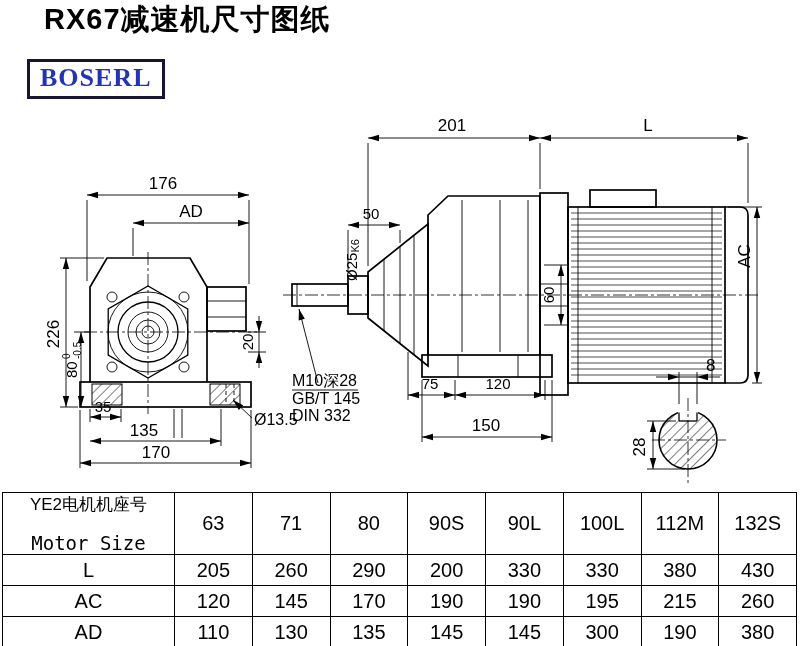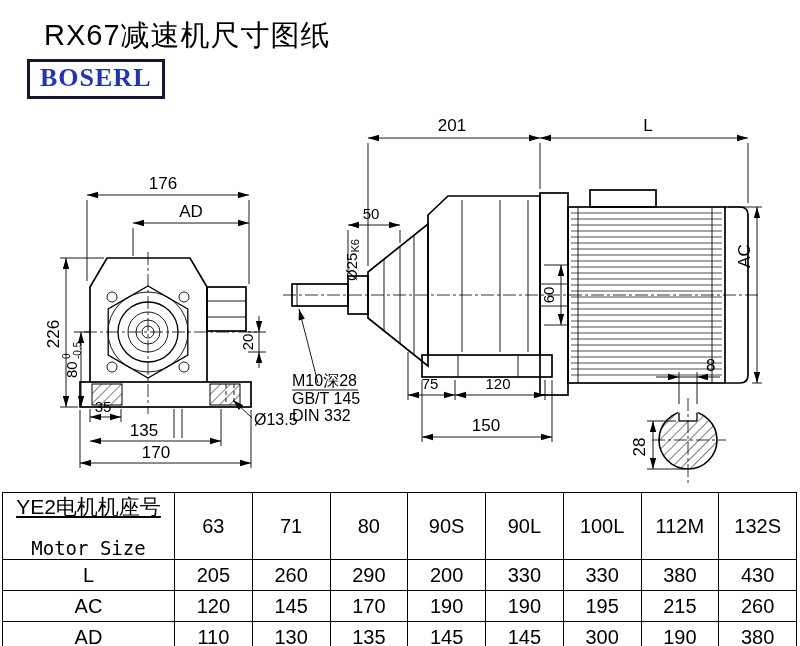--- a/index.html
+++ b/index.html
@@ -1,38 +1,38 @@
 <!DOCTYPE html>
 <html><head>
 <meta charset="utf-8">
 <style>
   * { margin:0; padding:0; box-sizing:border-box; }
   html,body { width:800px; height:646px; background:#fff; overflow:hidden; position:relative;
               font-family:"Liberation Sans", sans-serif; }
-  .title { position:absolute; left:44px; top:16px; font-size:29px; font-weight:normal; color:#000; letter-spacing:1px; }
+  .title { position:absolute; left:44px; top:0; font-size:29px; font-weight:bold; color:#000; letter-spacing:1px; }
   .logo { position:absolute; left:27px; top:59px; border:3px solid #1a1433; padding:1px 10px 3px 10px; background:#fff;text-align:right; }
   .logo span { font-family:"Liberation Serif", serif; font-weight:bold; font-size:26px; color:#2233bb; letter-spacing:1px; }
   svg.drawing { position:absolute; left:0; top:0; }
 
   .outline { fill:none; stroke:#000; stroke-width:1.7; stroke-linejoin:miter; }
   .mid     { fill:none; stroke:#000; stroke-width:1.3; }
   .thin    { fill:none; stroke:#000; stroke-width:0.9; }
   .dim     { fill:none; stroke:#000; stroke-width:0.9; }
   .cl      { fill:none; stroke:#000; stroke-width:0.8; stroke-dasharray:13 3 3 3; }
   .hiddenl { fill:none; stroke:#000; stroke-width:0.9; stroke-dasharray:4 3; }
   .hatched { fill:url(#hatch); stroke:#000; stroke-width:1; }
   .section { fill:url(#hatch); stroke:#000; stroke-width:1.6; }
   .drawing text { font-family:"Liberation Sans", sans-serif; font-size:17px; fill:#000; }
 
   .dim-table { position:absolute; left:2px; top:492px; width:795px; border-collapse:collapse; table-layout:fixed; background:#fff; }
   .dim-table td { border:1px solid #000; text-align:center; vertical-align:middle; font-size:20px; color:#000; height:31px; }
   .dim-table td.hdr { height:52px; }
   .dim-table col.c0 { width:172px; }
   .motor-size { font-family:"DejaVu Sans Mono", monospace; font-size:19px;margin-top:16px; }
-  .cn-line { font-size:21px;text-decoration:underline; }
+  .cn-line { font-size:17px; }
 </style>
 </head>
 <body>
 
 <div class="title">RX67减速机尺寸图纸</div>
 <div class="logo">
   <span>BOSERL</span>
 </div>
 
 <svg class="drawing" width="800" height="646" viewBox="0 0 800 646" xmlns="http://www.w3.org/2000/svg">

